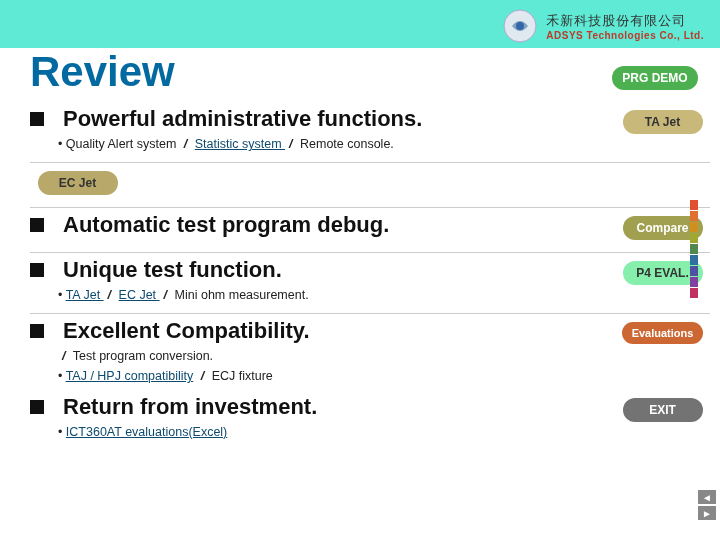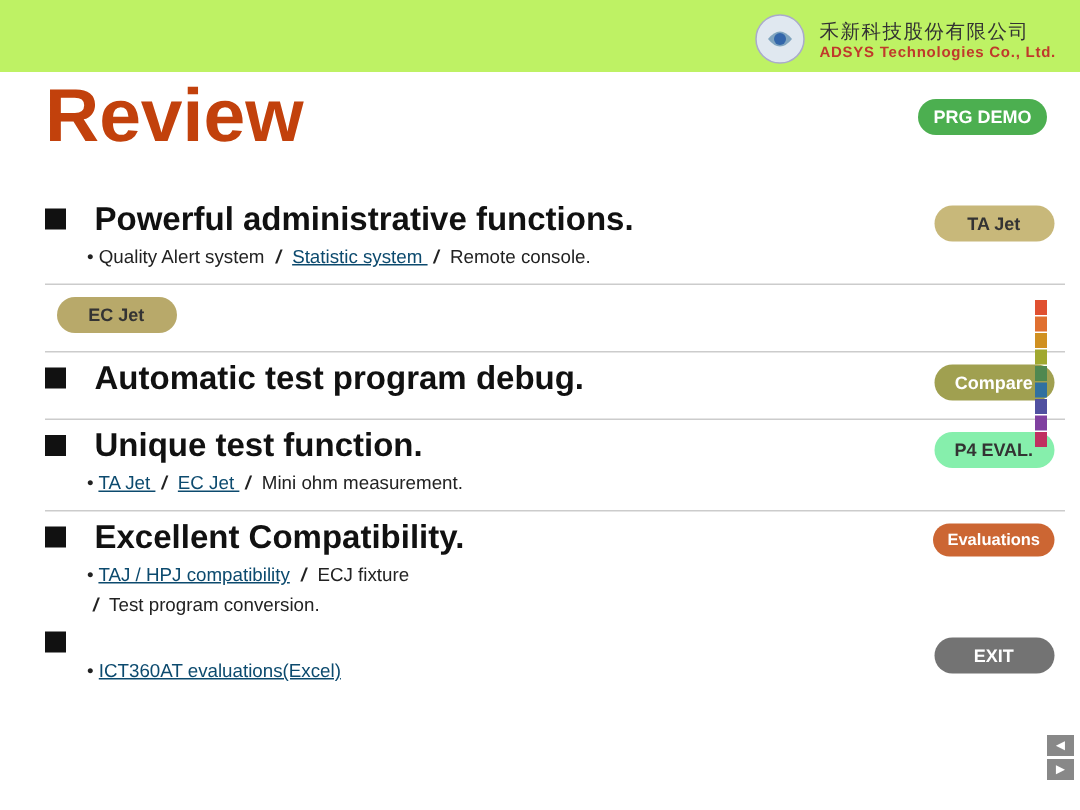--- a/index.html
+++ b/index.html
@@ -19,21 +19,21 @@
       background: #ffffff;
       position: relative;
     }
 
     
     .header {
       display: flex;
       justify-content: flex-end;
       align-items: flex-start;
       padding: 8px 16px 4px 16px;
-      background: #bef264;
+      background: #5eead4;
     }
 
     .logo-area {
       display: flex;
       align-items: center;
       gap: 8px;
     }
 
     .logo-icon {
       width: 36px;
@@ -65,24 +65,24 @@
       padding: 0 0 0 20px;
     }
 
     .content {
       flex: 1;
       padding: 0 10px 10px 10px;
     }
 
     
     .title {
-      font-size: 50px;
-      font-weight: bold;
-      color: #c2410c;
-      margin-bottom: 27px;
+      font-size: 42px;
+      font-weight: bold;
+      color: #0369a1;
+      margin-bottom: 10px;
       padding-left: 10px;
     }
 
     .section-heading {
       font-size: 22px;
       font-weight: bold;
       color: #111;
       display: flex;
       align-items: center;
       gap: 19px;
@@ -315,39 +315,40 @@
       <hr class="divider">
 
       <div class="section-row">
         <div class="section-text">
           <div class="section-heading">
             <span class="bullet-square"></span>
             <span>Excellent Compatibility.</span>
           </div>
           <div class="section-body">
             <div>
+              <span class="slash">/</span>
+              <span>  Test program conversion.</span>
+            </div>
+            <div>
               <span>• </span>
               <span class="link">TAJ / HPJ compatibility</span>
               <span>  <span class="slash">/</span>  ECJ fixture</span>
             </div>
-            <div>
-              <span class="slash">/</span>
-              <span>  Test program conversion.</span>
-            </div>
           </div>
         </div>
         <div class="section-btn-col">
           <button class="btn" style="background:#cc6633; color:#fff; font-size:11px;">Evaluations</button>
         </div>
       </div>
 
       <div class="section-row" style="margin-bottom:0;">
         <div class="section-text">
           <div class="section-heading">
             <span class="bullet-square"></span>
+            <span>Return from  investment.</span>
           </div>
           <div class="section-body">
             <span>• </span>
             <span class="link">ICT360AT evaluations(Excel)</span>
           </div>
         </div>
         <div class="section-btn-col">
           <button class="btn" style="background:#737373; color:#fff;">EXIT</button>
         </div>
       </div>

